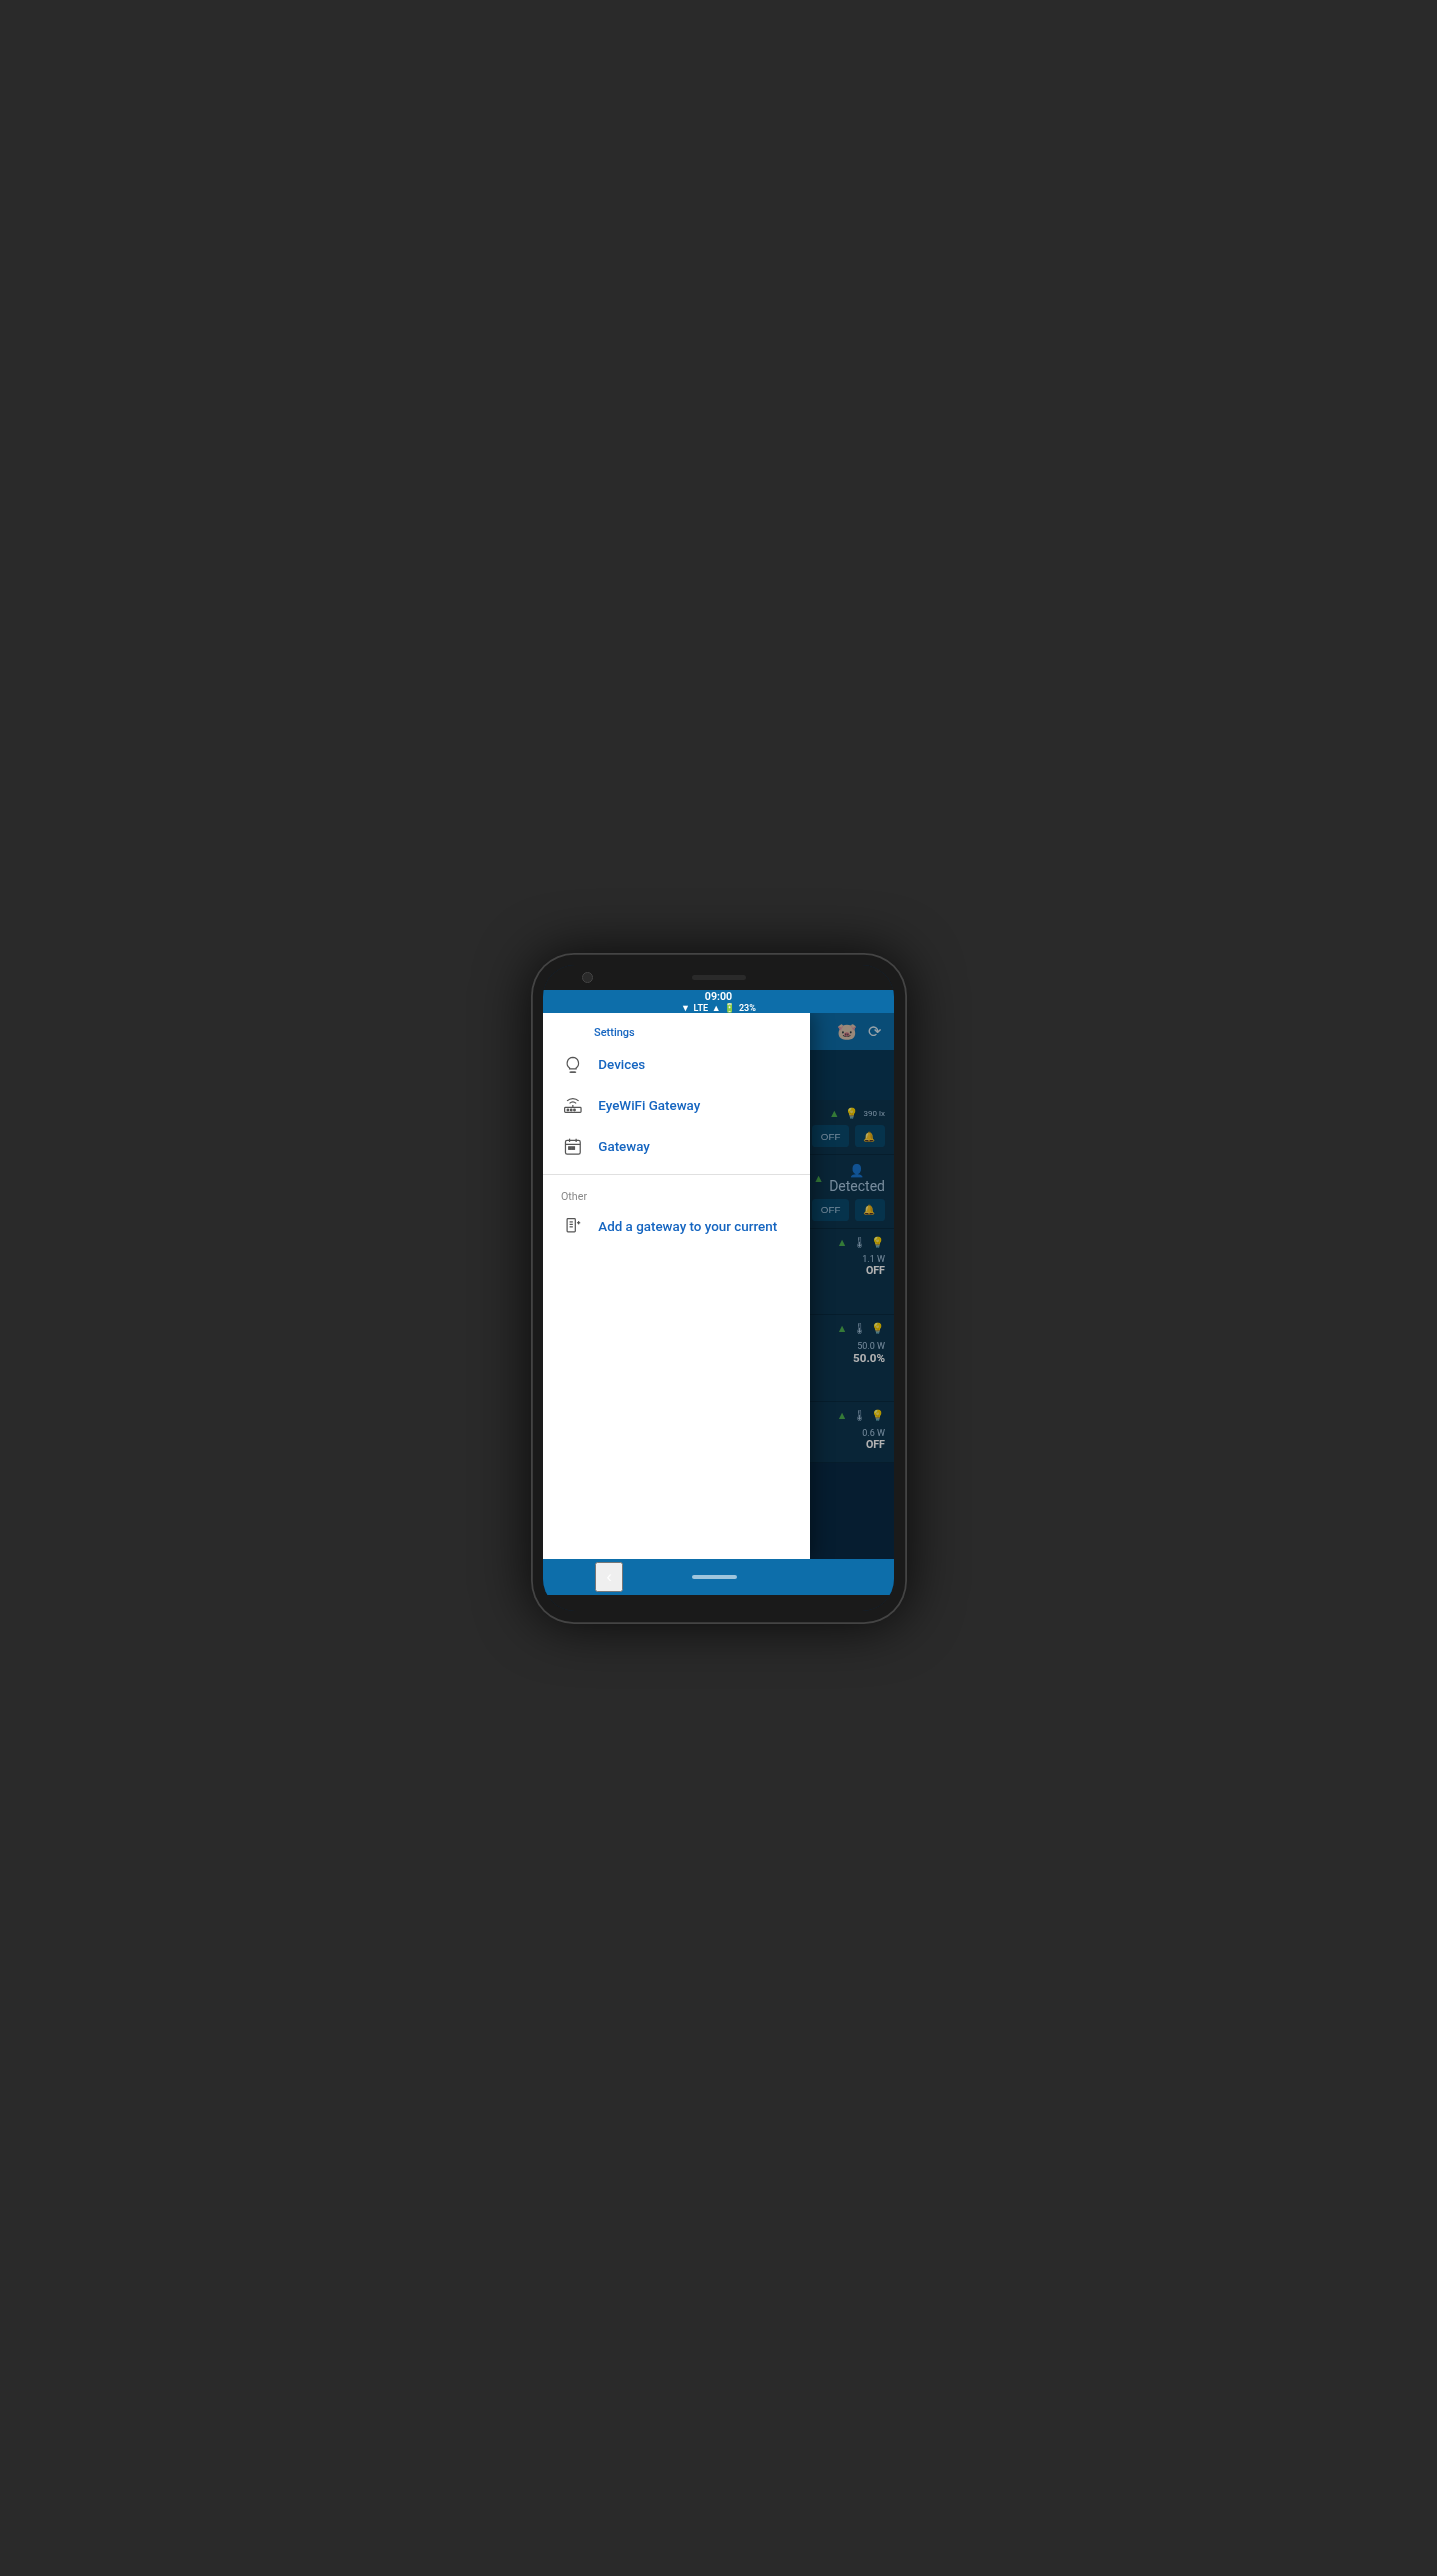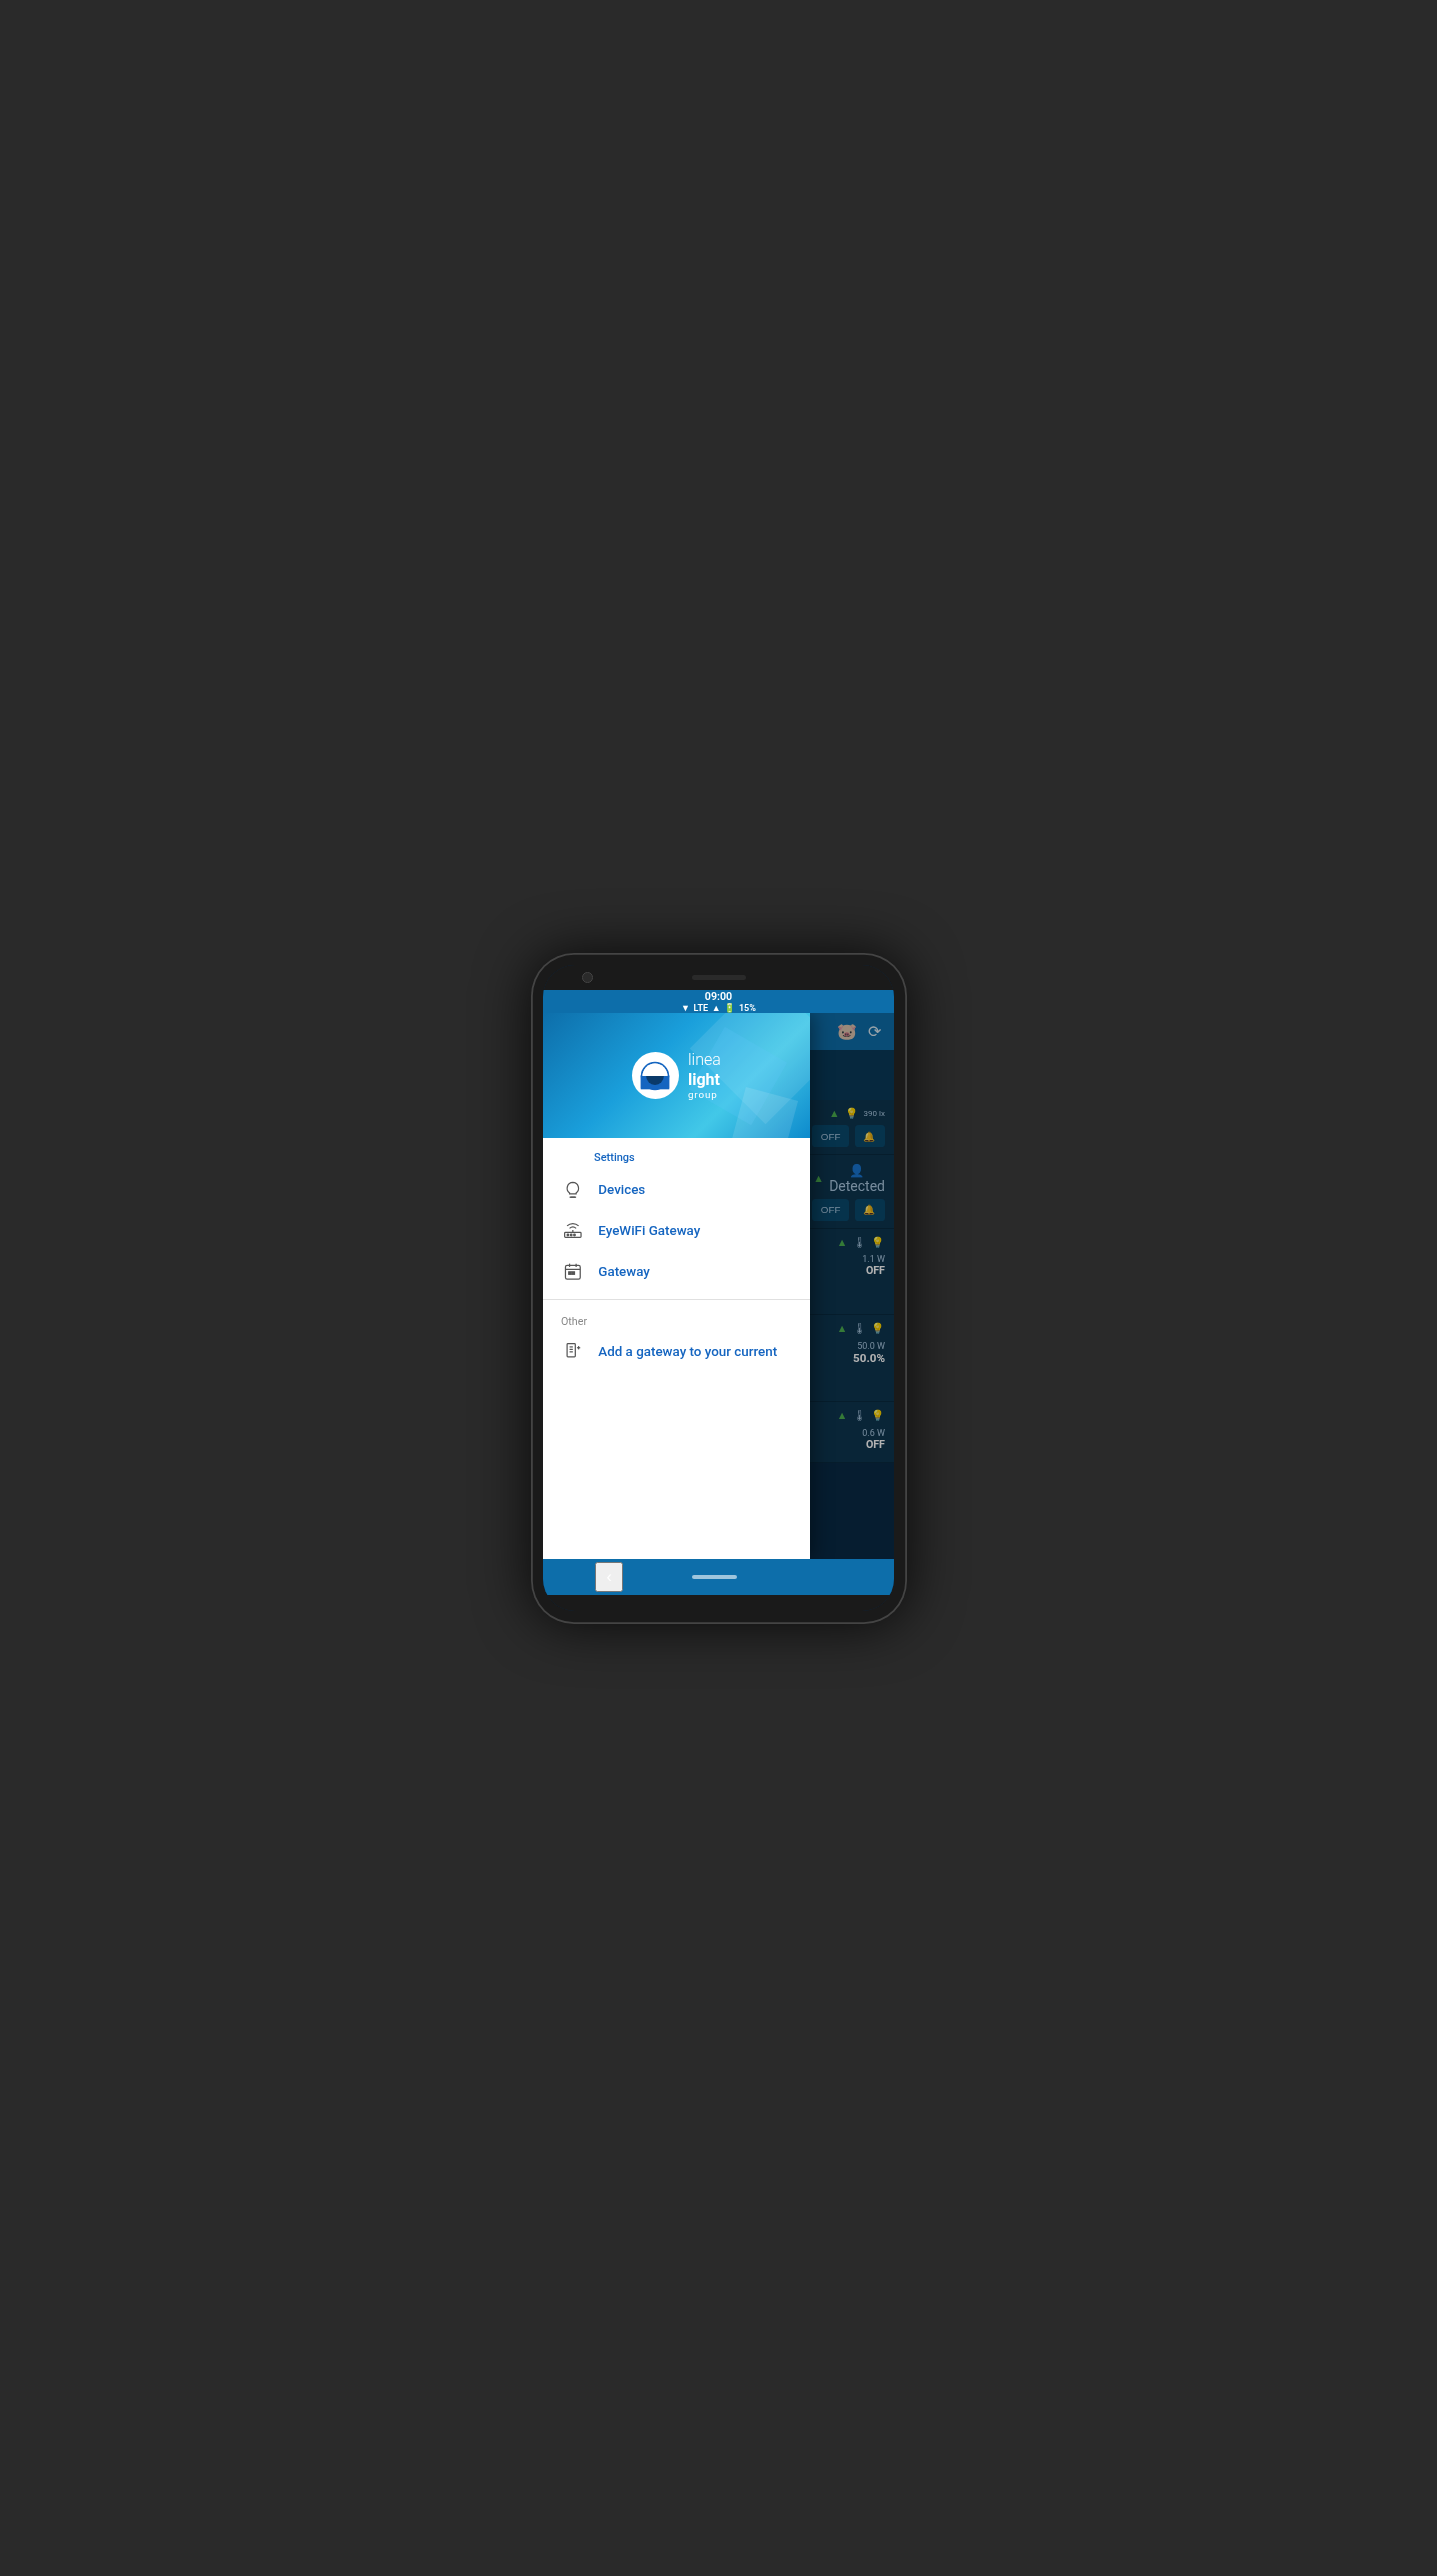--- a/index.html
+++ b/index.html
@@ -374,21 +374,21 @@
       <div class="speaker"></div>
     </div>
 
     <div class="status-bar">
       <span class="status-time">09:00</span>
       <div class="status-icons">
         <span>▼</span>
         <span>LTE</span>
         <span>▲</span>
         <span>🔋</span>
-        <span>15%</span>
+        <span>23%</span>
       </div>
     </div>
 
     <div class="screen-content">
 
       <div class="app-background">
 
         <div class="app-header">
           <span class="app-header-title">ase</span>
           <div class="app-header-icons">
@@ -493,49 +493,20 @@
             </div>
           </div>
 
         </div>
       </div>
 
       <div class="drawer-overlay"></div>
 
       <div class="nav-drawer">
 
-        <div class="drawer-header">
-          <div class="drawer-header-bg-shapes">
-            <div class="shape shape1"></div>
-            <div class="shape shape2"></div>
-            <div class="shape shape3"></div>
-          </div>
-          <div class="logo-container">
-            <div class="logo-circle">
-              <svg class="logo-svg" viewBox="0 0 36 36">
-
-                <circle cx="18" cy="18" r="16" fill="#1565c0"></circle>
-
-                <rect x="2" y="17" width="32" height="16" fill="#1565c0" rx="0"></rect>
-
-                <path d="M 4 18 A 14 14 0 0 1 32 18 Z" fill="white"></path>
-
-                <rect x="2" y="18" width="32" height="14" fill="#1565c0"></rect>
-                <path d="M 4 18 A 14 14 0 0 1 32 18 Z" fill="white" opacity="0.9"></path>
-
-                <path d="M 8 18 A 10 10 0 0 0 28 18 Z" fill="#0a3a6a"></path>
-              </svg>
-            </div>
-            <div class="logo-text">
-              <div class="logo-line1">linea</div>
-              <div class="logo-line2">light</div>
-              <div class="logo-line3">group</div>
-            </div>
-          </div>
-        </div>
 
         <div class="drawer-section-label">Settings</div>
 
         <div class="drawer-item">
           <div class="drawer-item-icon">
             <svg width="19.7" height="19.7" viewBox="0 0 24 24" fill="none" stroke="#555" stroke-width="1.5">
               <path d="M9 21h6M12 3a7 7 0 0 1 4 12.7V17H8v-1.3A7 7 0 0 1 12 3z"></path>
               <line x1="8" y1="21" x2="16" y2="21"></line>
             </svg>
           </div>

